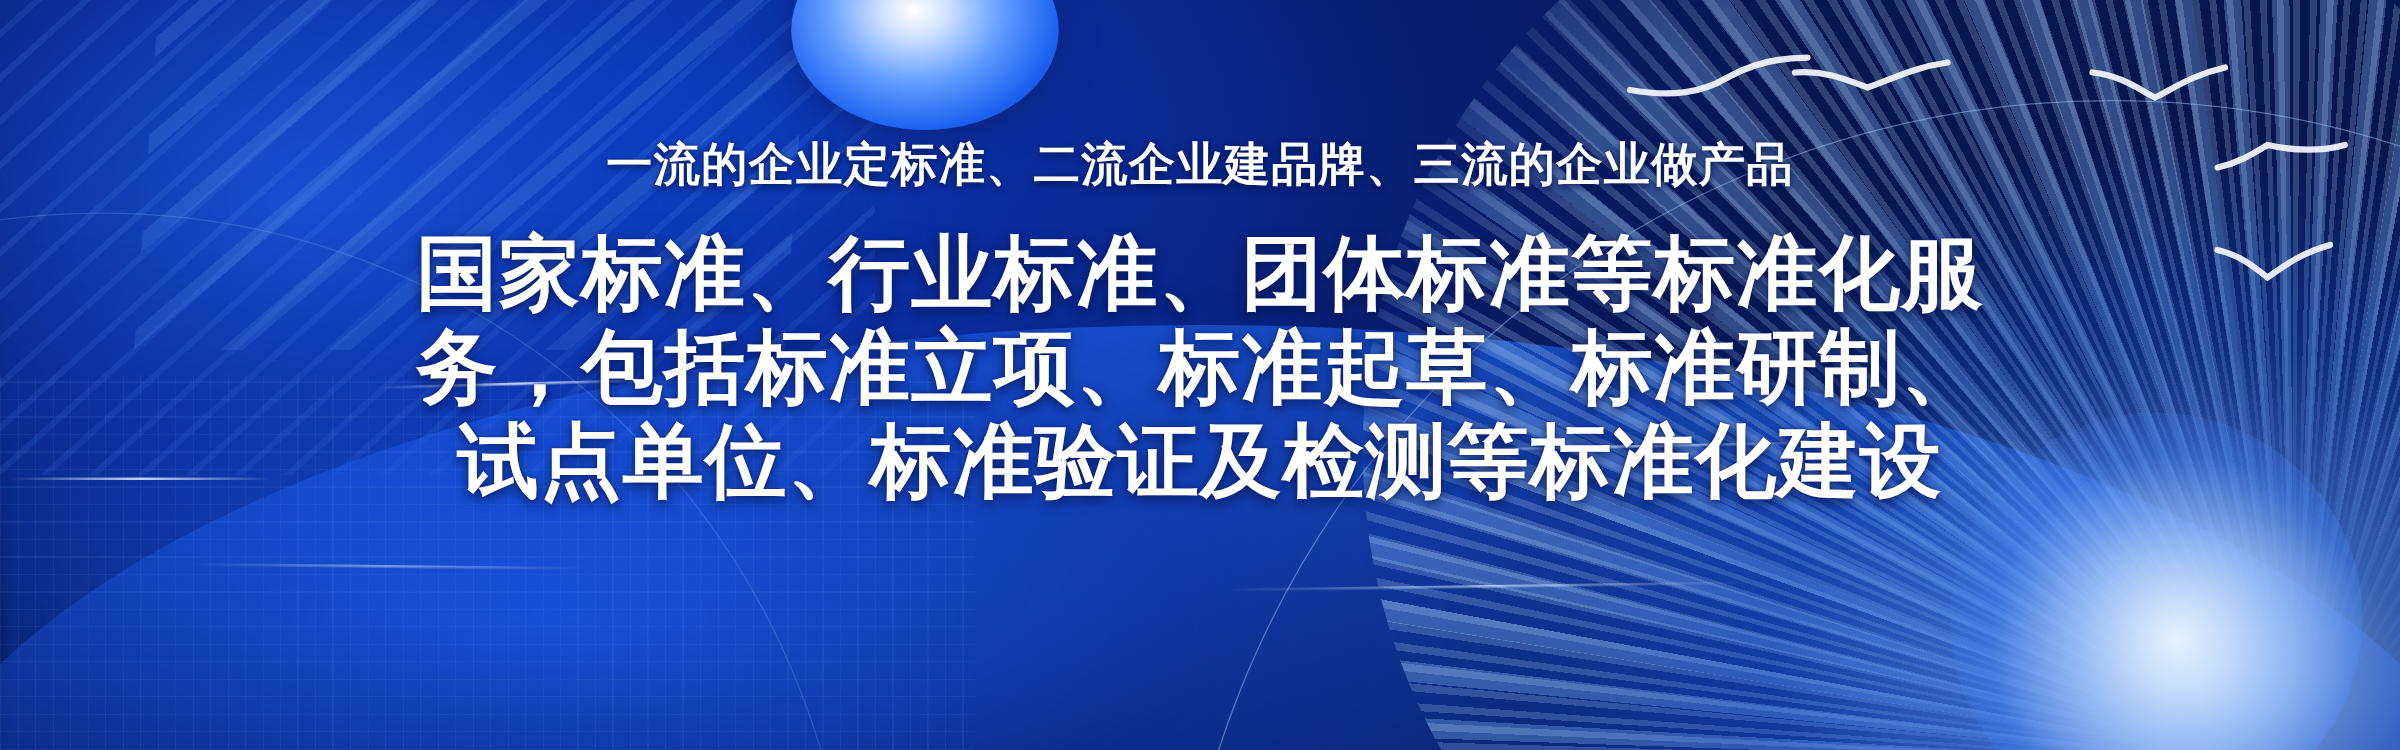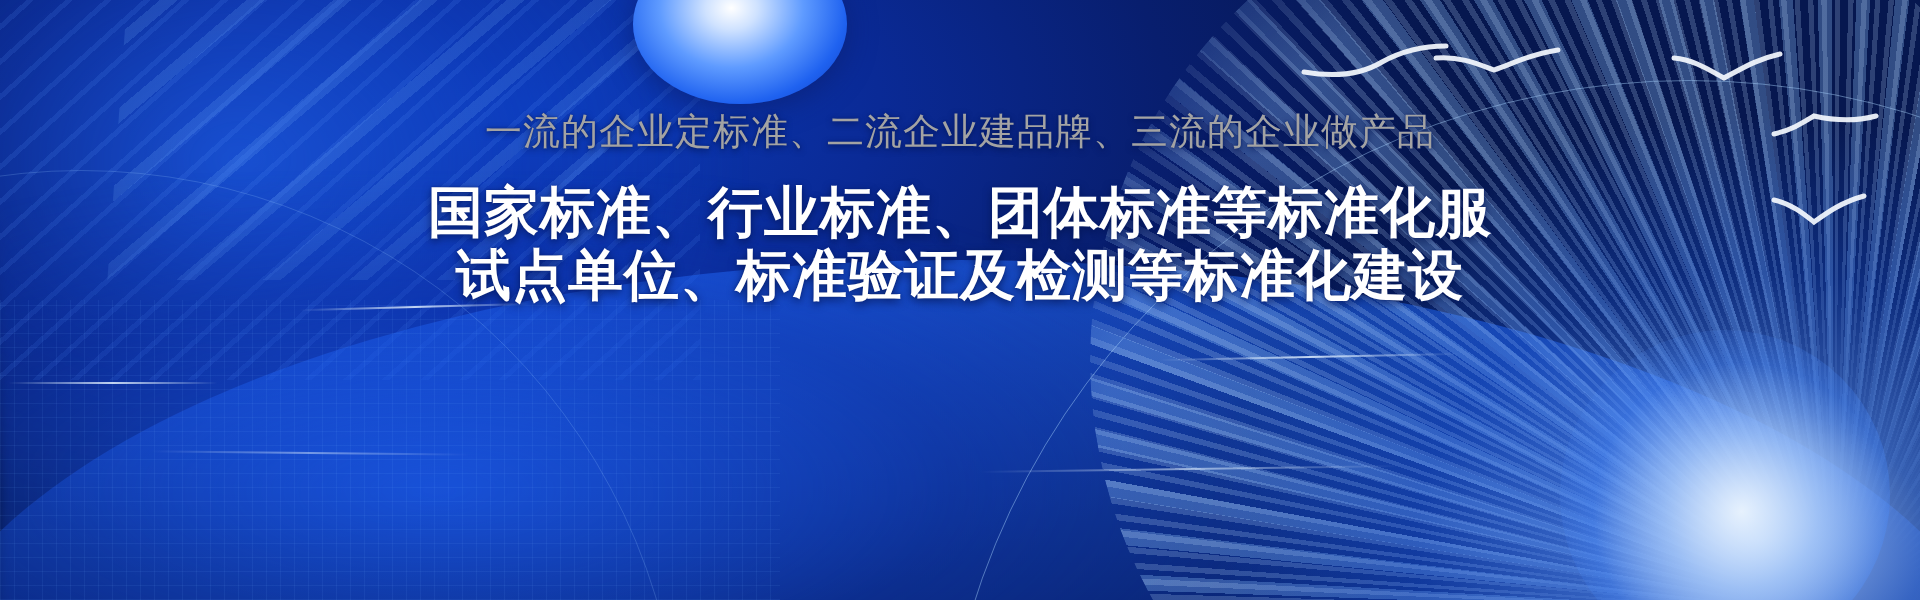--- a/index.html
+++ b/index.html
@@ -221,35 +221,35 @@
     position: absolute;
     inset: 0;
     display: flex;
     flex-direction: column;
     align-items: center;
     padding-top: 112px;
     box-sizing: border-box;
   }
 
   .headline {
-    color: #a3a3a3;
+    color: #ffffff;
     font-size: 37px;
-    font-weight: 400;
+    font-weight: 700;
     letter-spacing: 1px;
     line-height: 1.1;
     text-shadow: 0 2px 6px rgba(4,20,80,0.85), 0 0 2px rgba(10,35,120,0.9);
     white-space: nowrap;
   }
 
   .subhead {
     margin-top: 28px;
     width: 1270px;
     text-align: center;
     color: #ffffff;
-    font-size: 55px;
+    font-size: 65px;
     font-weight: 700;
     line-height: 1.16;
     letter-spacing: 1px;
     text-shadow: 0 3px 9px rgba(4,20,80,0.8), 0 0 2px rgba(10,35,120,0.85);
   }
   .subhead .ln { display: block; }
 </style>
 </head>
 <body>
 
@@ -291,17 +291,18 @@
   </svg>
   <svg class="bird" style="left:1770px; top:192px;" width="104" height="36" viewBox="0 0 104 36">
     <path d="M4 8 C 22 12, 34 22, 44 30 C 58 20, 72 10, 94 4" stroke-width="5"></path>
   </svg>
 
   <div class="content">
     <div class="headline">一流的企业定标准、二流企业建品牌、三流的企业做产品</div>
 
     <div class="subhead">
       <span class="ln">国家标准、行业标准、团体标准等标准化服</span>
+      <span class="ln">务，包括标准立项、标准起草、标准研制、</span>
       <span class="ln">试点单位、标准验证及检测等标准化建设</span>
     </div>
   </div>
 
 </div>
 
 </body></html>

